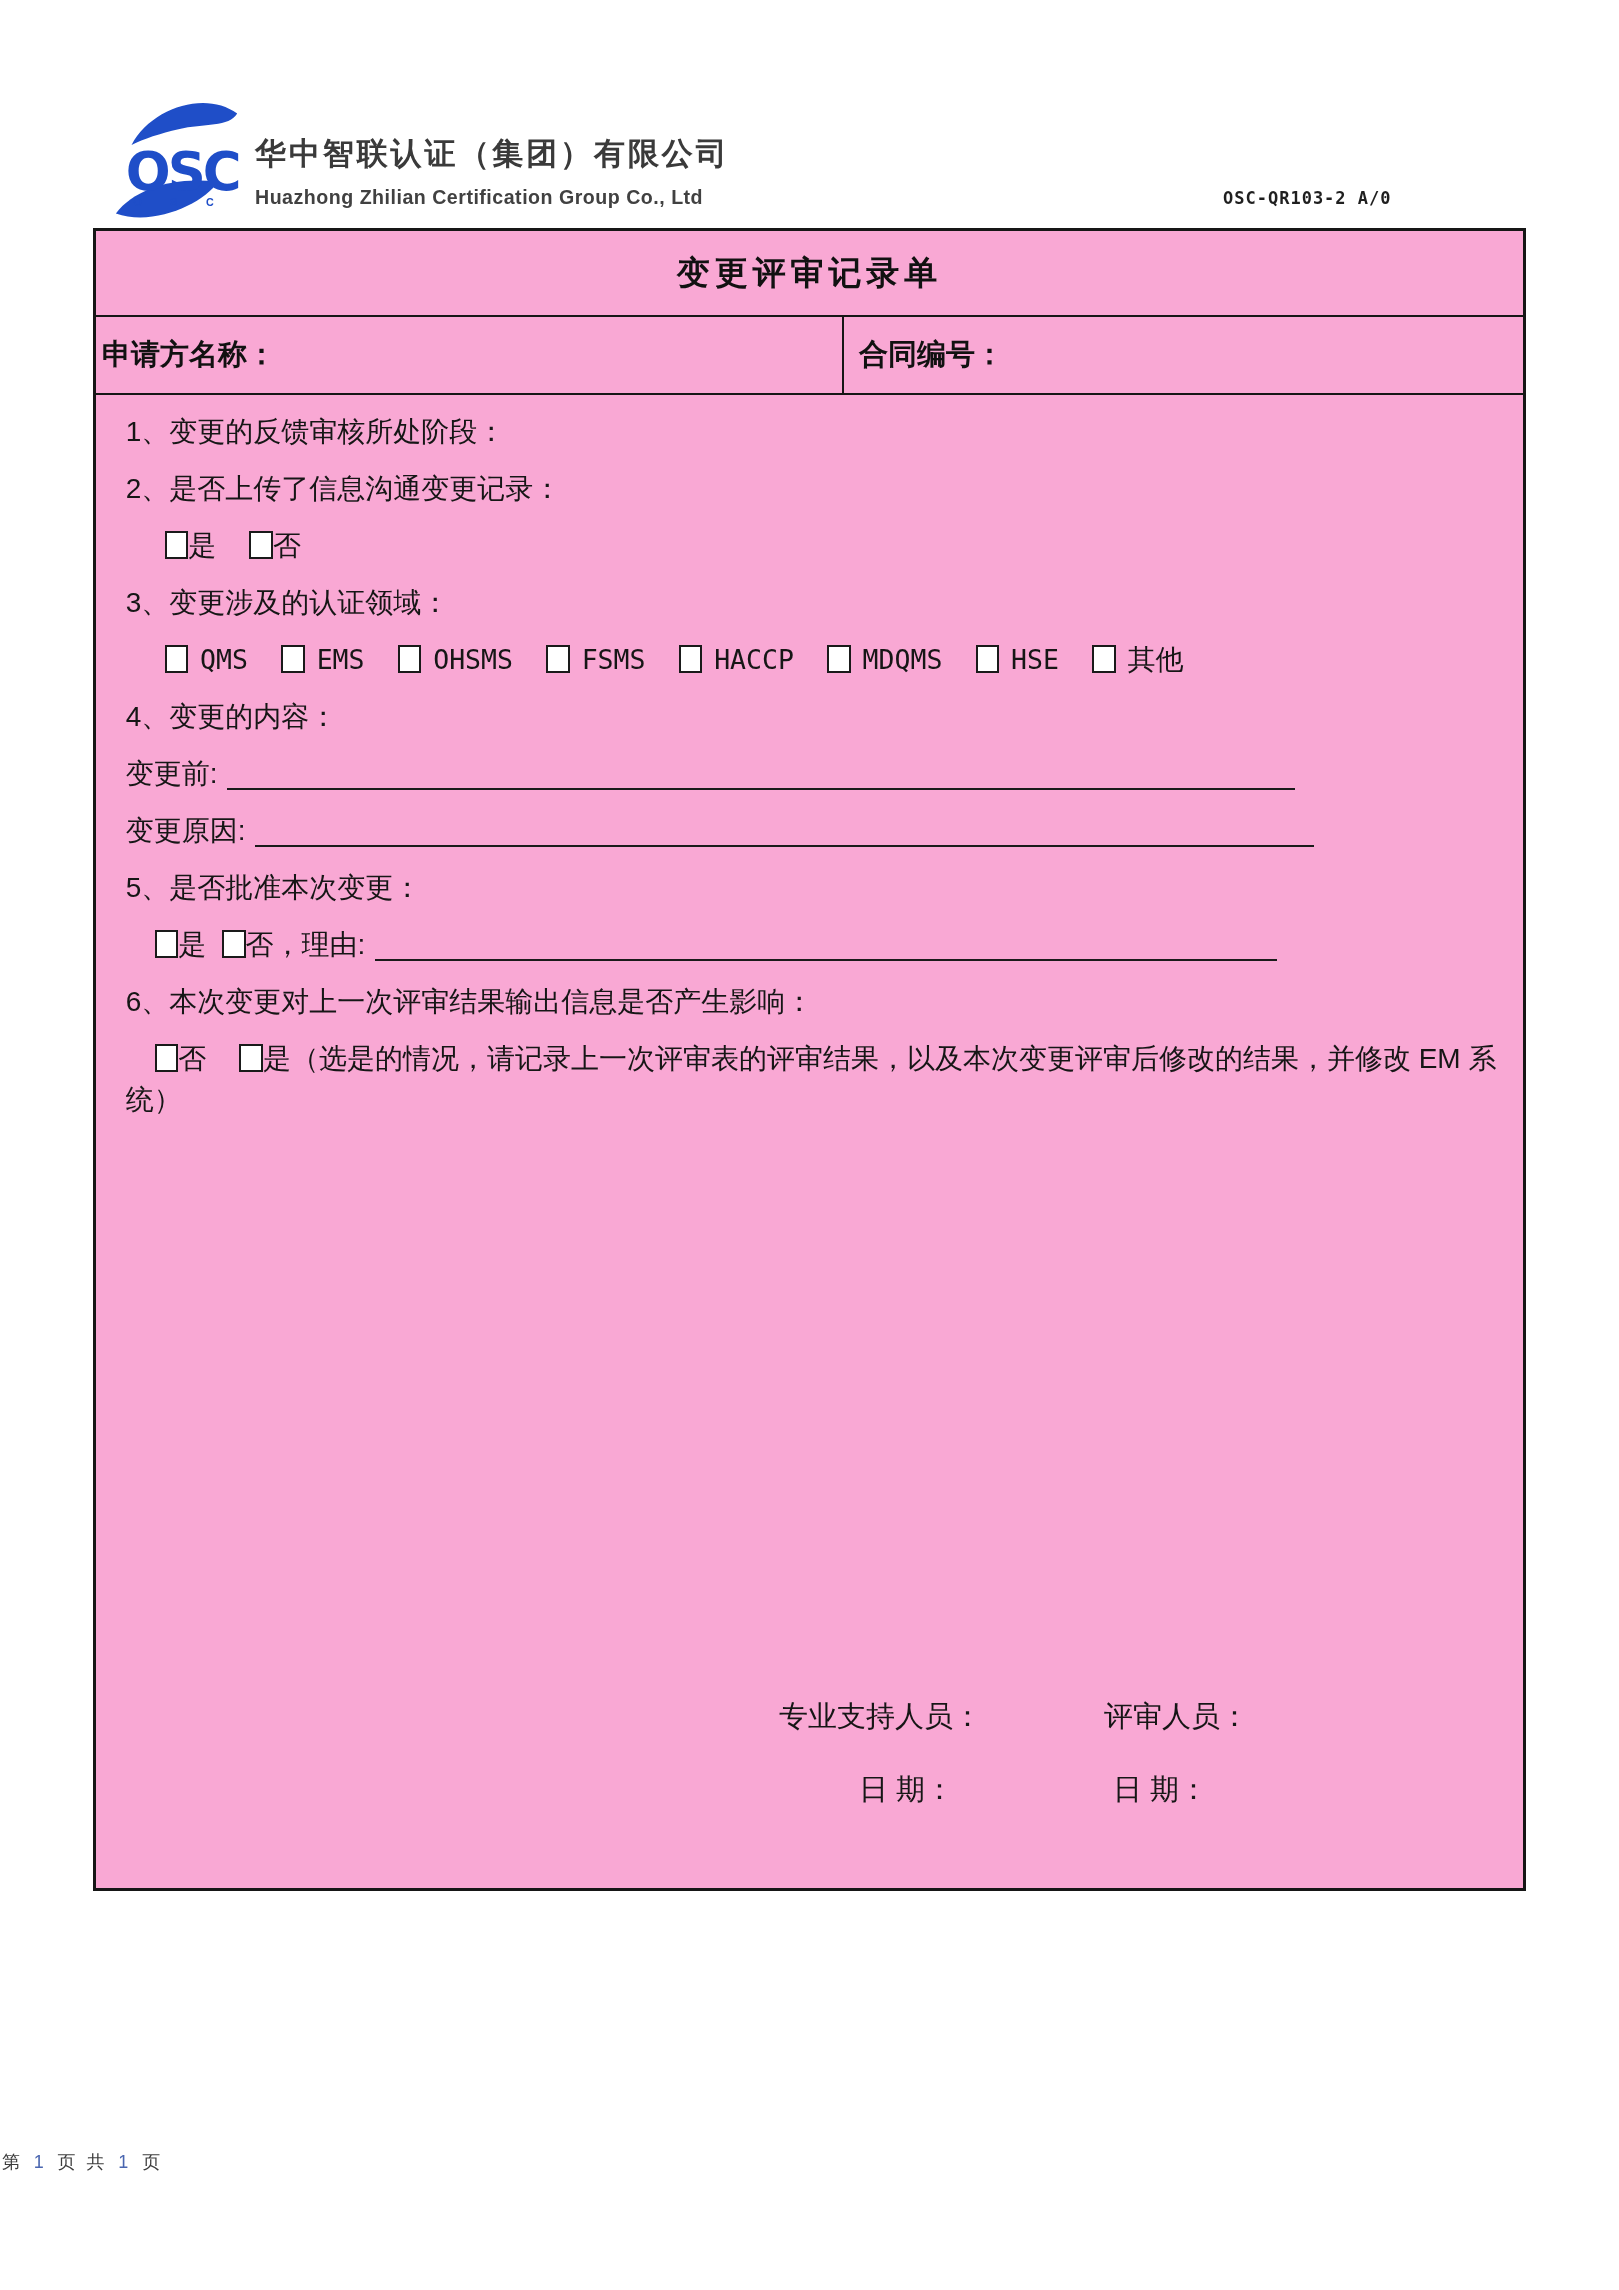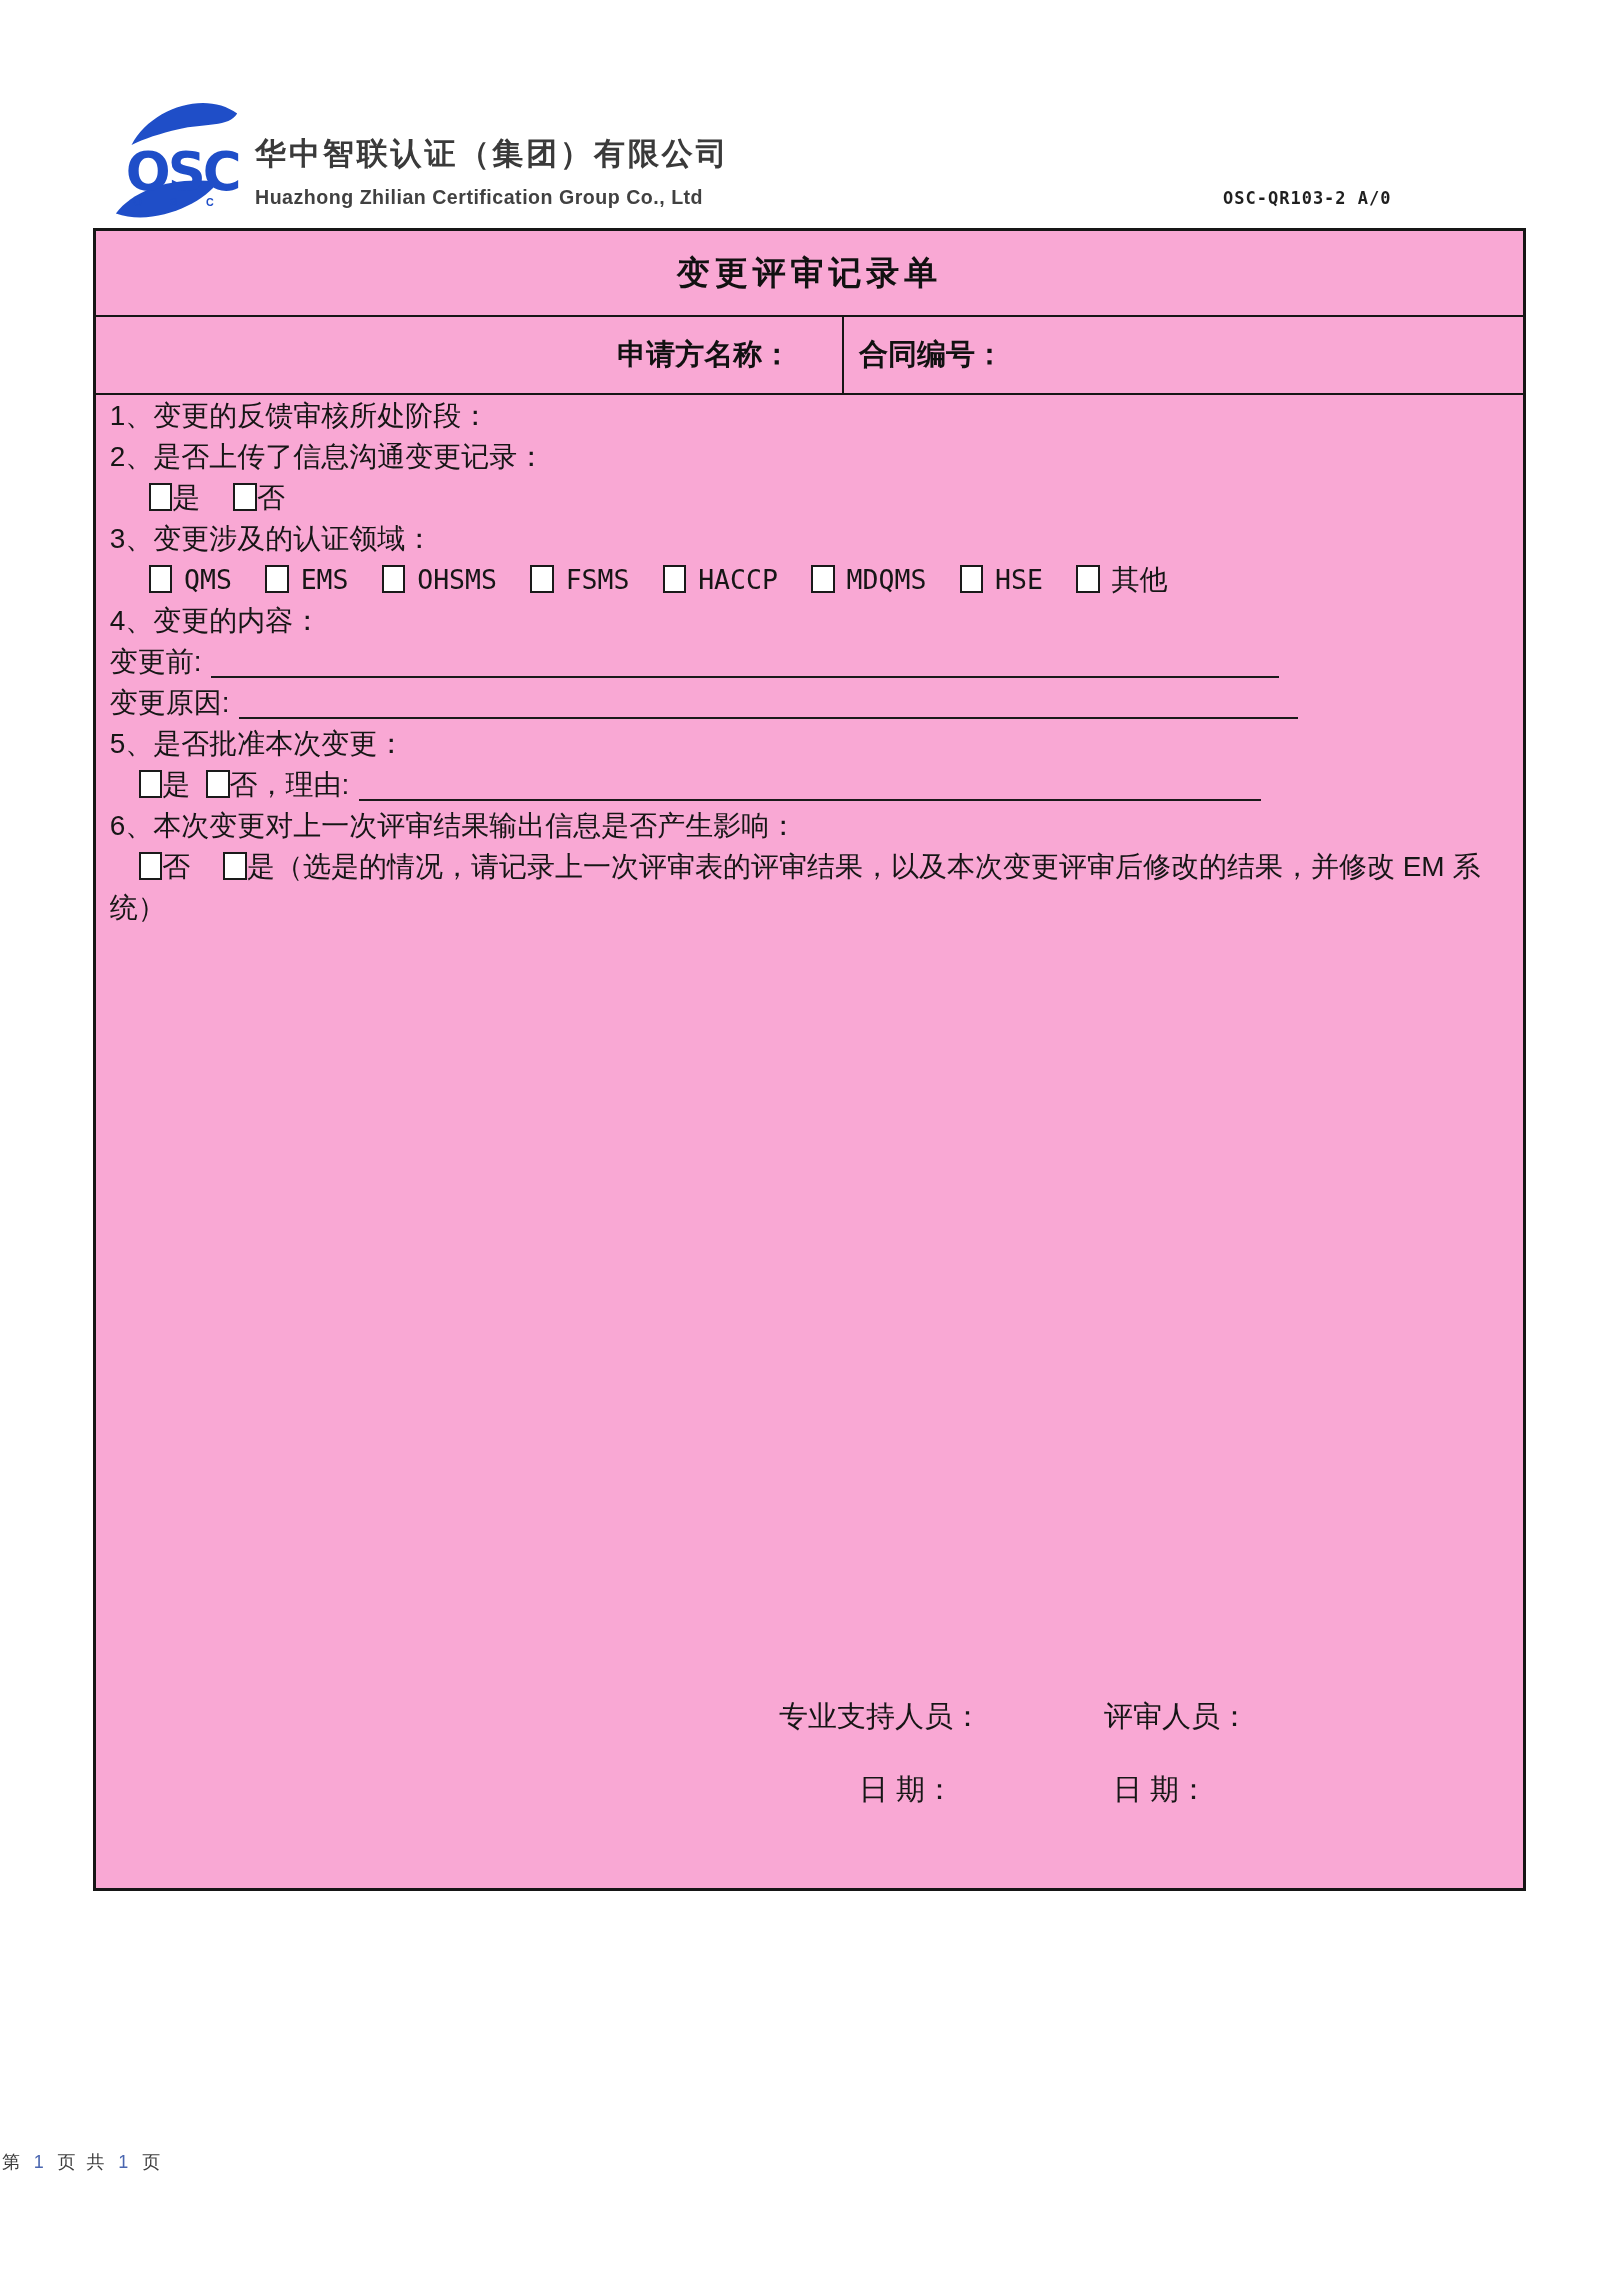--- a/index.html
+++ b/index.html
@@ -25,27 +25,27 @@
     position:absolute; left:93px; top:228px; width:1433px; height:1663px;
     border:3.9px solid #161616; box-sizing:border-box; background:#f9a8d4;
   }
   .title-row {
     height:84px; border-bottom:2.9px solid #161616;
     display:flex; align-items:center; justify-content:center;
     font-size:33px; font-weight:bold; letter-spacing:4.9px; color:#111;
   }
   .header-row { display:flex; height:76px; border-bottom:2.9px solid #161616; }
   .hcell { display:flex; align-items:center; box-sizing:border-box; font-weight:bold; font-size:29px; color:#111; }
-  .hcell-left  { width:748px; border-right:2px solid #161616; padding-left:24px;justify-content:flex-end; }
+  .hcell-left  { width:748px; border-right:2px solid #161616; padding-left:6px; }
   .hcell-right { flex:1; padding-left:15px; }
   .hvalue { margin-left:11.8px; min-width:39px; }
 
   
   .content { position:relative; padding:0 13.7px; font-size:28px; color:#161616; height:1492px; box-sizing:border-box; }
-  .content p { margin:0; line-height:41px; }
+  .content p { margin:16px; line-height:41px; }
   .mt8  { margin-top:7.8px; }
   .mt14 { margin-top:13.7px; }
   .mt16 { margin-top:15.7px; }
   .mt18 { margin-top:17.6px; }
   .mt20 { margin-top:19.6px; }
   .ind40 { padding-left:39px; }
   .ind30 { padding-left:29px; }
 
   .cb {
     display:inline-block; width:19.6px; height:23.5px;

